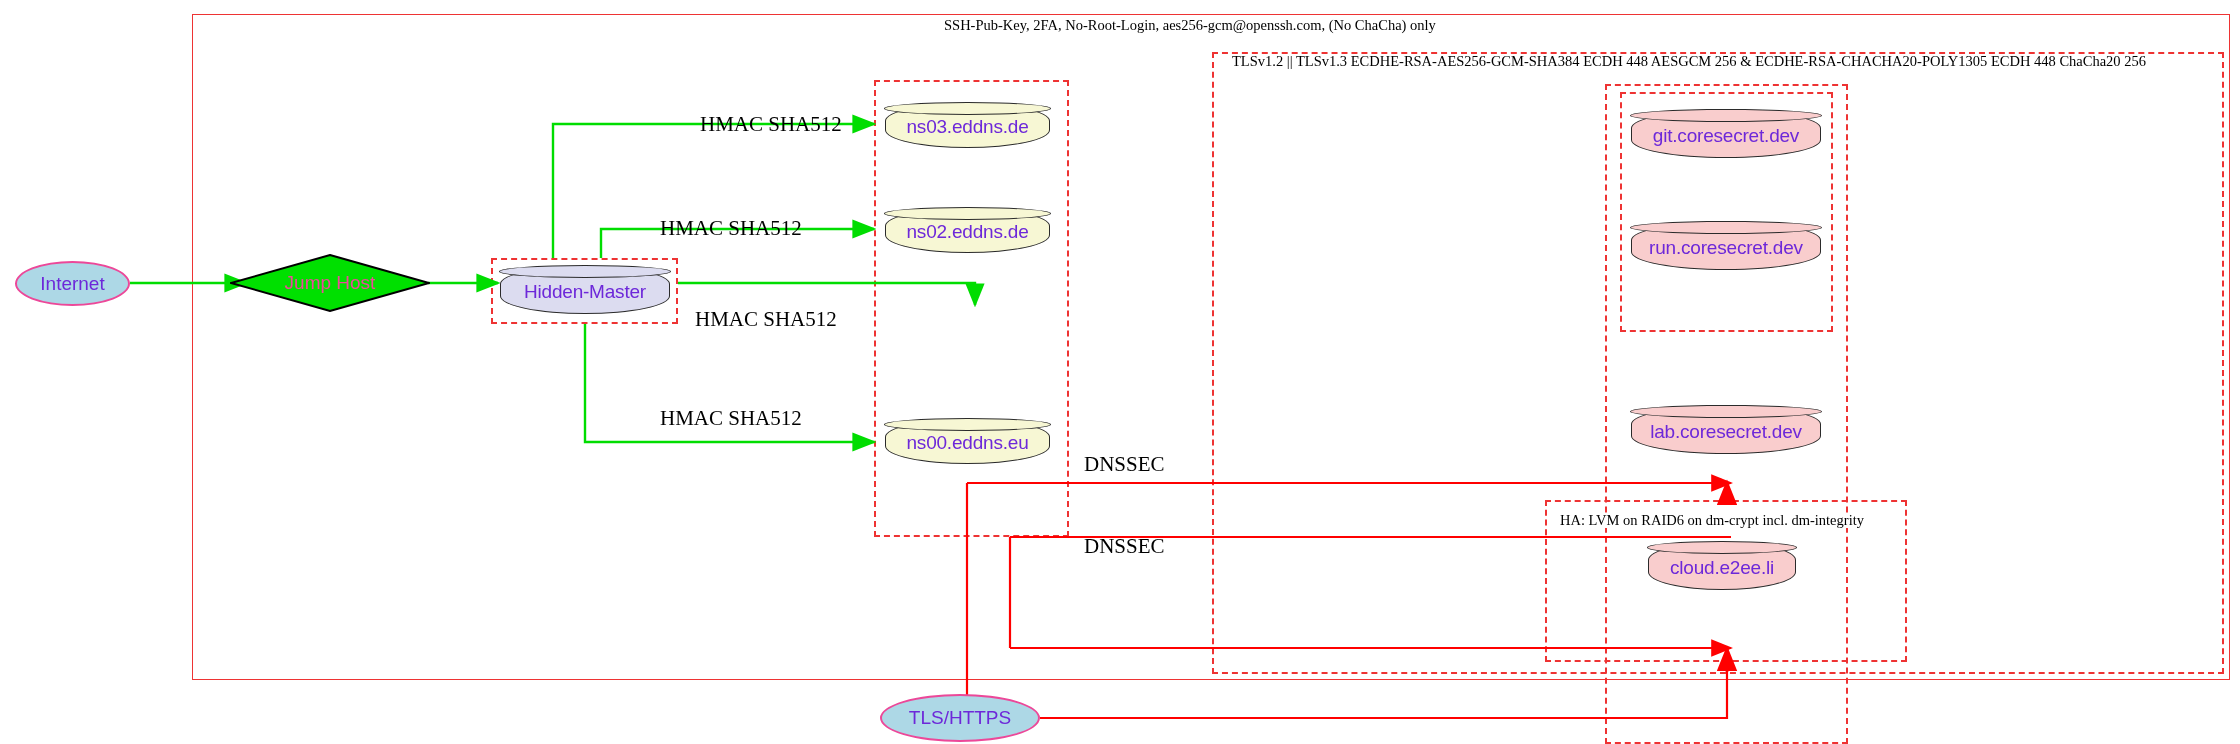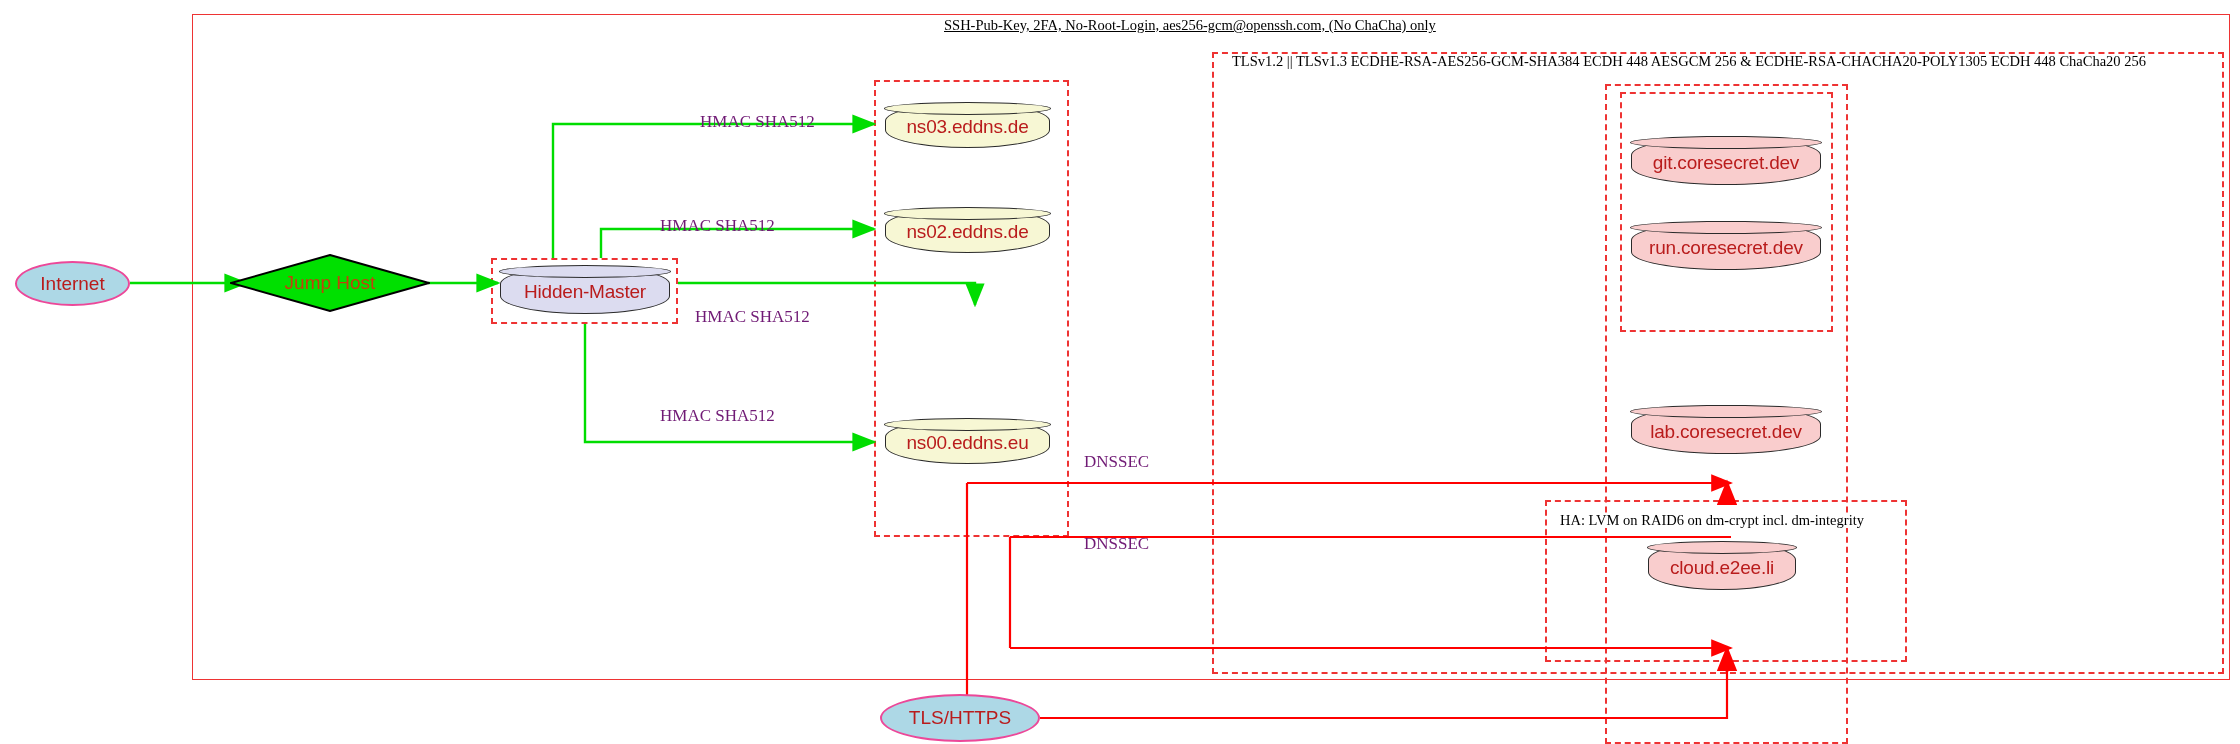--- a/index.html
+++ b/index.html
@@ -39,21 +39,21 @@
     padding: 0 4px;
   }
 
   
   .node {
     position: absolute;
     box-sizing: border-box;
     display: flex;
     align-items: center;
     justify-content: center;
-    color: #b91c1c;
+    color: #6d28d9;
     white-space: nowrap;
   }
 
   
   .cyl {
     border: 1.7px solid #2b2b2b;
     border-radius: 50% / 18px;
     font-size: 19px;
     letter-spacing: -0.2px;
     box-shadow: none;
@@ -95,49 +95,49 @@
     justify-content: center;
   }
   .diamond-shape {
     position: absolute;
     inset: 0;
   }
   .diamond-label {
     position: relative;
     z-index: 2;
     font-size: 19px;
-    color: #c2410c;
+    color: #ec4899;
     white-space: nowrap;
   }
 
   
   .edges {
     position: absolute;
     left: 0;
     top: 0;
     width: 2240px;
     height: 744px;
     pointer-events: none;
   }
   .edge-label {
     position: absolute;
     font-family: "Liberation Serif", serif;
-    font-size: 17px;
-    color: #701a75;
+    font-size: 21px;
+    color: #000000;
     white-space: nowrap;
     background: transparent;
   }
 </style>
 </head>
 <body>
 
 <div id="canvas">
 
   <div class="cluster solid" style="left:192px; top:14px; width:2038px; height:666px;"></div>
-  <div class="cluster-label" style="left:940px; top:18px;text-decoration:underline;">SSH-Pub-Key, 2FA, No-Root-Login, aes256-gcm@openssh.com, (No ChaCha) only</div>
+  <div class="cluster-label" style="left:940px; top:18px;">SSH-Pub-Key, 2FA, No-Root-Login, aes256-gcm@openssh.com, (No ChaCha) only</div>
 
   <div class="cluster dashed" style="left:1212px; top:52px; width:1012px; height:622px;"></div>
   <div class="cluster-label" style="left:1228px; top:54px;">TLSv1.2 || TLSv1.3 ECDHE-RSA-AES256-GCM-SHA384 ECDH 448 AESGCM 256 &amp; ECDHE-RSA-CHACHA20-POLY1305 ECDH 448 ChaCha20 256</div>
 
   <div class="cluster dashed" style="left:491px; top:258px; width:187px; height:66px;"></div>
 
   <div class="cluster dashed" style="left:874px; top:80px; width:195px; height:457px;"></div>
 
   <div class="cluster dashed" style="left:1605px; top:84px; width:243px; height:660px;"></div>
 
@@ -207,21 +207,21 @@
   <div class="node cyl yellow" style="left:885px; top:103px; width:165px; height:45px;">
     <span class="cyl-text">ns03.eddns.de</span>
   </div>
   <div class="node cyl yellow" style="left:885px; top:208px; width:165px; height:45px;">
     <span class="cyl-text">ns02.eddns.de</span>
   </div>
   <div class="node cyl yellow" style="left:885px; top:419px; width:165px; height:45px;">
     <span class="cyl-text">ns00.eddns.eu</span>
   </div>
 
-  <div class="node cyl pink" style="left:1631px; top:110px; width:190px; height:48px;margin-top:27px;">
+  <div class="node cyl pink" style="left:1631px; top:110px; width:190px; height:48px;">
     <span class="cyl-text">git.coresecret.dev</span>
   </div>
   <div class="node cyl pink" style="left:1631px; top:222px; width:190px; height:48px;">
     <span class="cyl-text">run.coresecret.dev</span>
   </div>
   <div class="node cyl pink" style="left:1631px; top:381px; width:190px; height:48px;margin-top:25px;">
     <span class="cyl-text">lab.coresecret.dev</span>
   </div>
   <div class="node cyl pink" style="left:1648px; top:542px; width:148px; height:48px;">
     <span class="cyl-text">cloud.e2ee.li</span>

